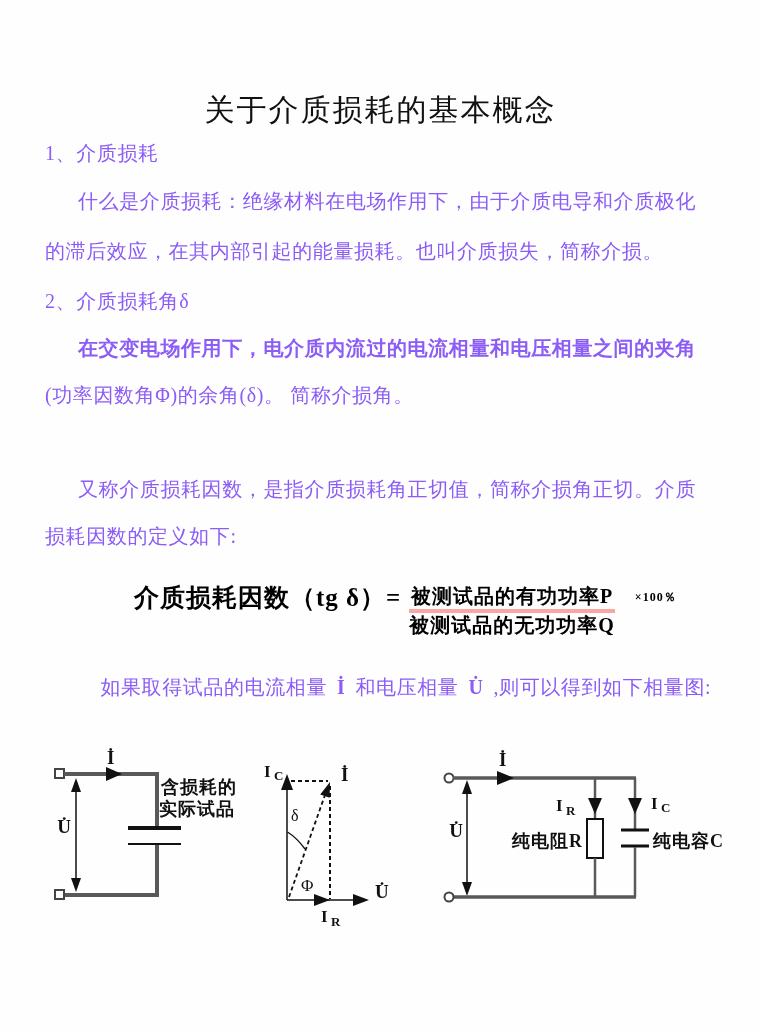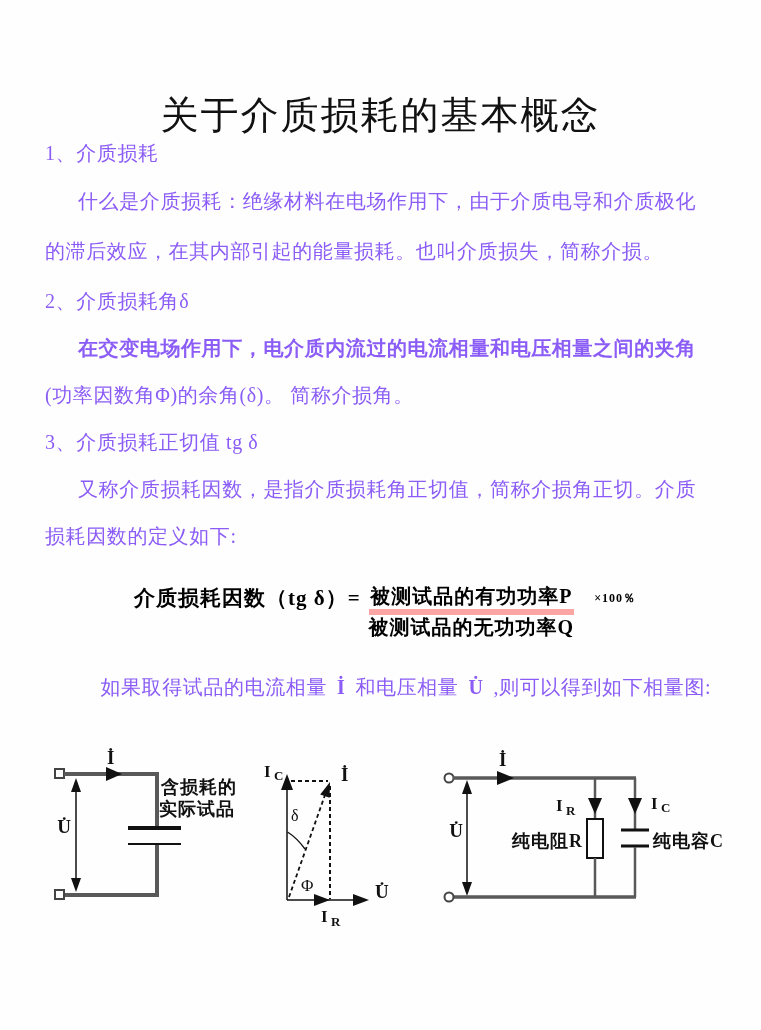--- a/index.html
+++ b/index.html
@@ -2,34 +2,34 @@
 <html><head>
 <meta charset="utf-8">
 <style>
   html,body { margin:0; padding:0; background:#ffffff; }
   .page {
     position:relative; width:761px; height:1030px; background:#fefefe;
     font-family:"Liberation Serif", serif; color:#1c1c1c; overflow:hidden;
   }
   .title {
     position:absolute; top:90px; left:0; width:100%; margin:0;
-    text-align:center; font-size:38px; font-weight:500; letter-spacing:2px; color:#111;
+    text-align:center; font-size:30px; font-weight:500; letter-spacing:2px; color:#111;
   }
   .line {
     position:absolute; font-size:20px; line-height:26px;
     letter-spacing:0.6px; white-space:pre; color:#8b5cf6;
   }
   .formula {
     position:absolute; top:556px; left:134px;
     display:flex; align-items:center; font-weight:bold; color:#000;
   }
-  .formula .lhs { font-size:21px; letter-spacing:1px; }
+  .formula .lhs { font-size:25px; letter-spacing:1px; }
   .frac { display:flex; flex-direction:column; align-items:center; margin-left:8px;margin-top:28px; }
   .frac .num, .frac .den { font-size:20px; line-height:25px; letter-spacing:1px; }
-  .frac .den { border-top:6px solid #fca5a5; }
+  .frac .den { border-top:4px solid #fca5a5; }
   .mult { font-size:12px; margin-left:20px; letter-spacing:1px; }
   .phasor-sym { margin:0 10px; font-weight:600; }
   .figures { position:absolute; top:700px; left:0; }
   svg text { font-family:"Liberation Serif", serif; fill:#111; }
   .cjk-label { font-weight:bold; letter-spacing:1px; }
   .sym { font-weight:600; }
 </style>
 </head>
 <body>
 
@@ -38,21 +38,20 @@
   <h1 class="title">关于介质损耗的基本概念</h1>
 
   <div class="line" style="top:140px; left:45px;">1、介质损耗</div>
   <div class="line" style="top:188px; left:78px;">什么是介质损耗：绝缘材料在电场作用下，由于介质电导和介质极化</div>
   <div class="line" style="top:238px; left:45px;">的滞后效应，在其内部引起的能量损耗。也叫介质损失，简称介损。</div>
 
   <div class="line" style="top:288px; left:45px;">2、介质损耗角δ</div>
   <div class="line" style="top:335px; left:78px;font-weight:bold;">在交变电场作用下，电介质内流过的电流相量和电压相量之间的夹角</div>
   <div class="line" style="top:382px; left:45px;">(功率因数角Φ)的余角(δ)。 简称介损角。</div>
 
-  <div class="line" style="top:429px; left:45px;">3、介质损耗正切值 tg δ</div>
   <div class="line" style="top:476px; left:78px;">又称介质损耗因数，是指介质损耗角正切值，简称介损角正切。介质</div>
   <div class="line" style="top:523px; left:45px;">损耗因数的定义如下:</div>
 
   <div class="formula">
     <span class="lhs">介质损耗因数（tg δ）=</span>
     <span class="frac">
       <span class="num">被测试品的有功功率P</span>
       <span class="den">被测试品的无功功率Q</span>
     </span>
     <span class="mult">×100％</span>

